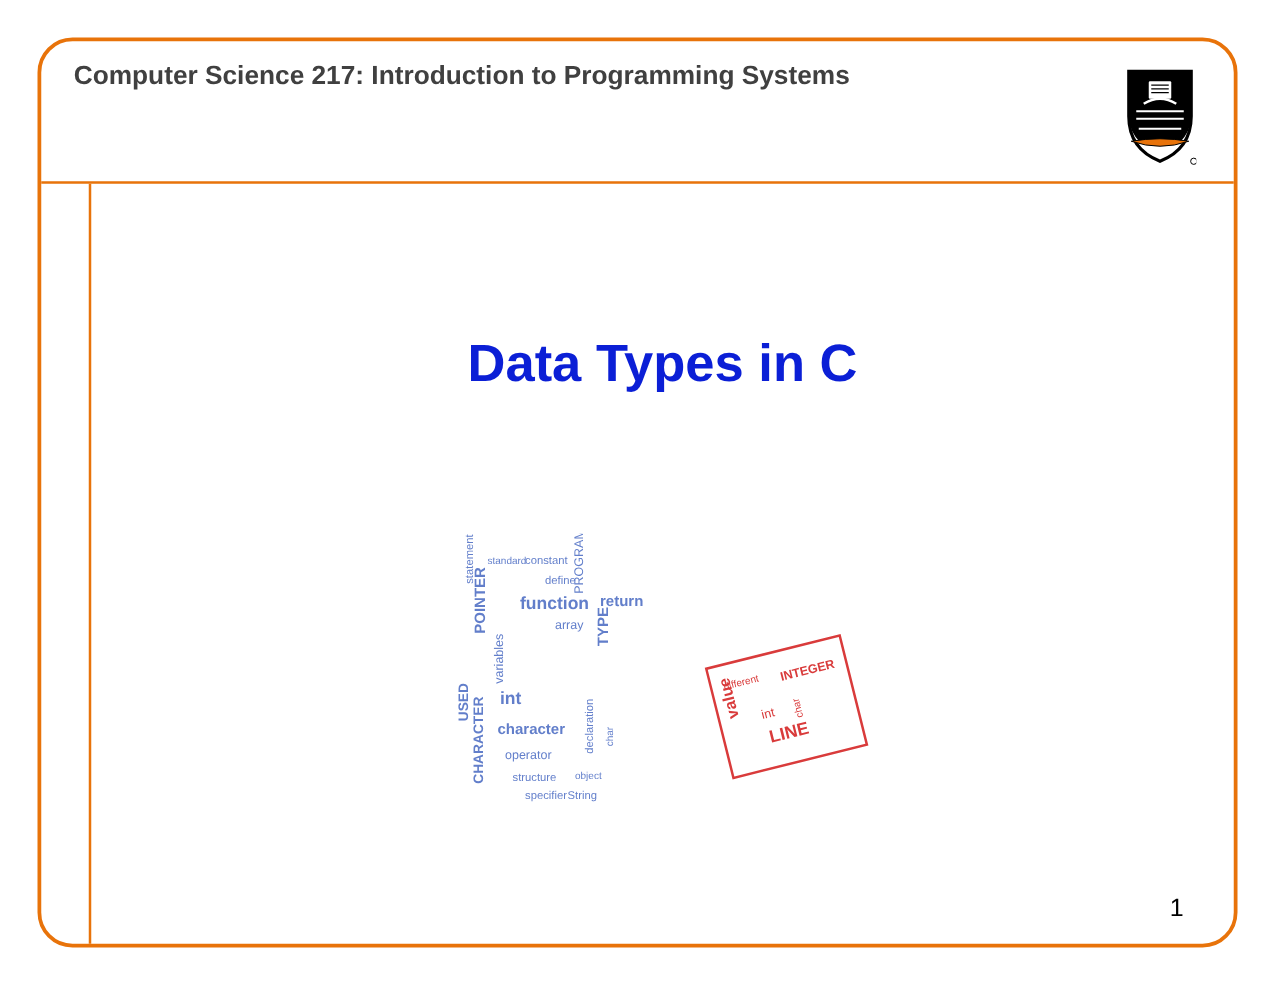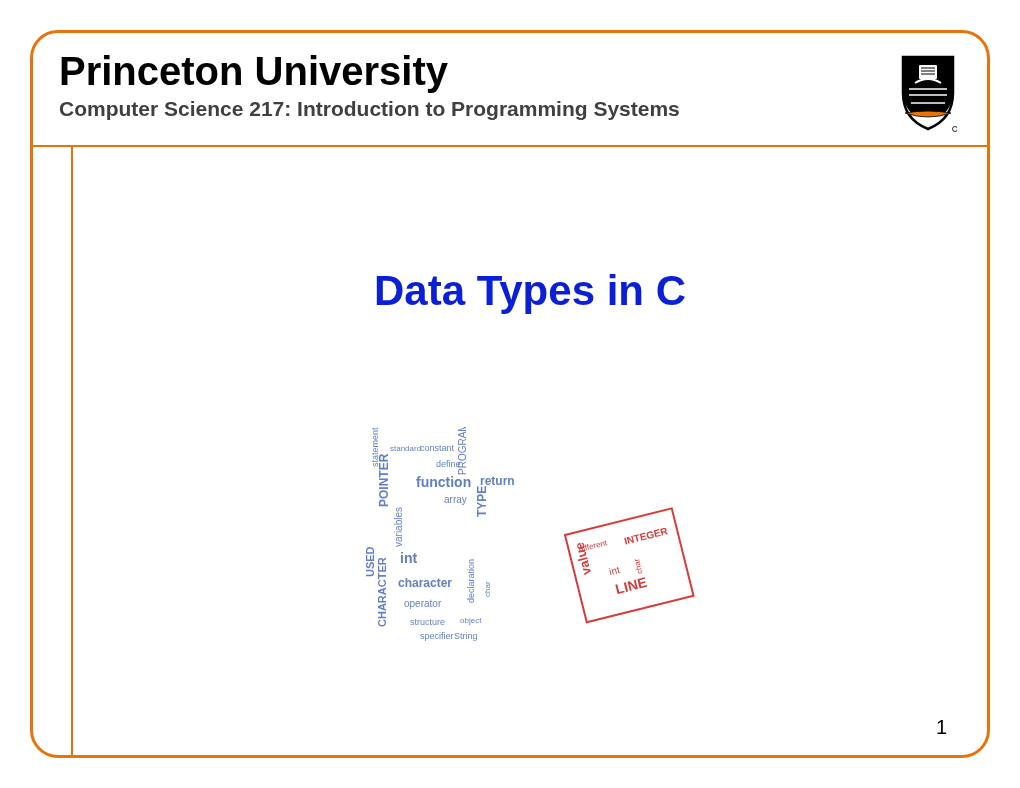--- a/index.html
+++ b/index.html
@@ -92,21 +92,20 @@
     font-size: 20px;
     color: #000;
   }
 </style>
 </head>
 <body>
 
 <div class="slide-outer">
 
   <div class="header-block">
-    <h1 class="header-title">Princeton University</h1>
     <p class="header-subtitle">Computer Science 217: Introduction to Programming Systems</p>
     <div class="shield">
       <svg viewBox="0 0 58 80" width="58" height="80">
         <path d="M4 4 L54 4 L54 40 Q54 66 29 76 Q4 66 4 40 Z" fill="#fff" stroke="#000" stroke-width="2.5"></path>
         <path d="M4 4 L54 4 L54 40 Q54 52 44 62 L14 62 Q4 52 4 40 Z" fill="#000"></path>
         <rect x="20" y="12" width="18" height="14" fill="#fff" rx="1"></rect>
         <line x1="22" y1="15" x2="36" y2="15" stroke="#000" stroke-width="1"></line>
         <line x1="22" y1="18" x2="36" y2="18" stroke="#000" stroke-width="1"></line>
         <line x1="22" y1="21" x2="36" y2="21" stroke="#000" stroke-width="1"></line>
         <path d="M16 30 Q29 22 42 30" stroke="#fff" stroke-width="2" fill="none"></path>

